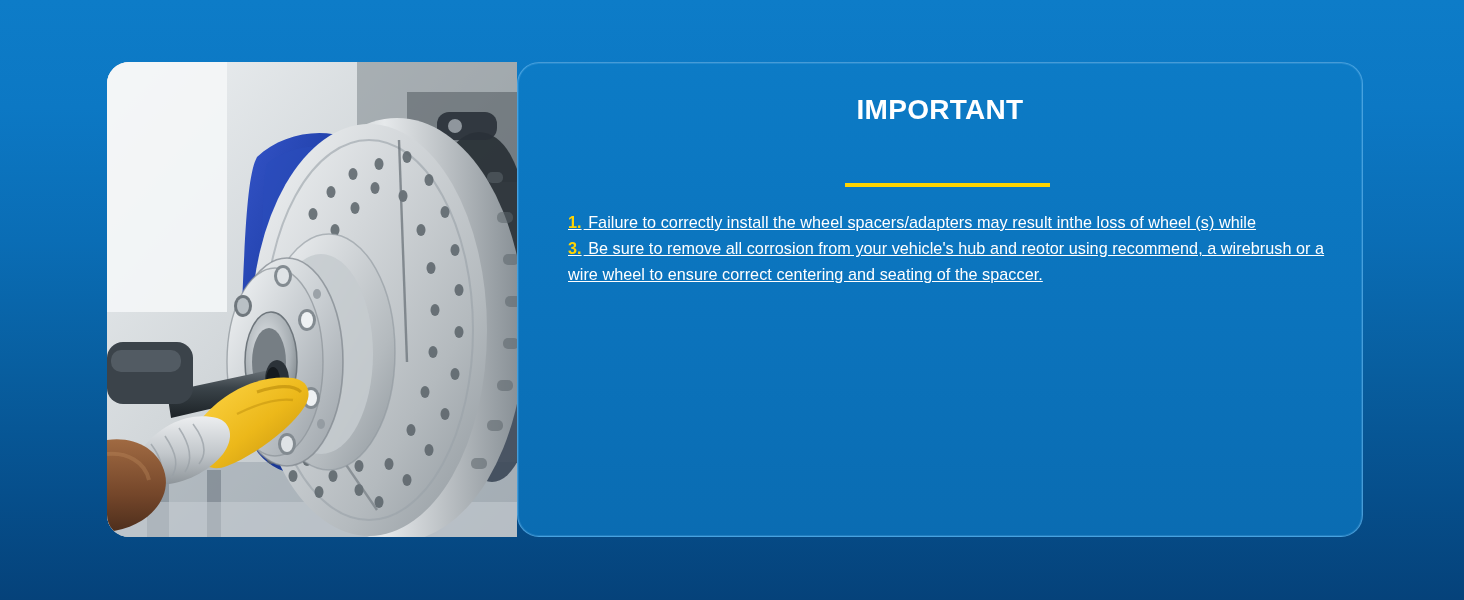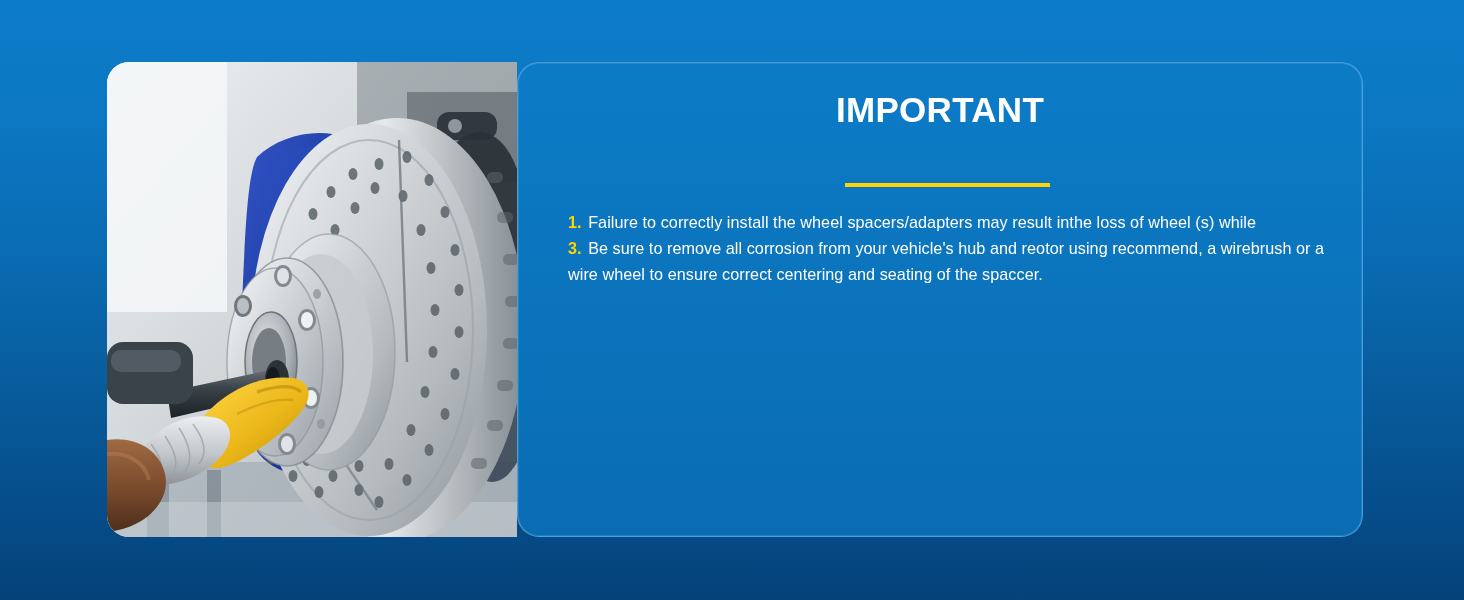--- a/index.html
+++ b/index.html
@@ -47,21 +47,21 @@
 
   
   #heading-block {
     position:absolute;
     left:517px; top:90px;
     width:846px;
     text-align:center;
   }
   .head-line {
     font-weight:bold;
-    font-size:35px;
+    font-size:28px;
     line-height:39px;
     letter-spacing:0.3px;
   }
   #head-important { color:#ffffff; }
   #head-notes { color:#ffd400; }
 
   #heading-rule {
     position:absolute;
     left:845px; top:183px;
     width:205px; height:4px;
@@ -71,21 +71,21 @@
   
   #notes-list {
     position:absolute;
     left:568px; top:209px;
     width:780px;
     color:#ffffff;
     font-size:16.2px;
     line-height:26.1px;
     letter-spacing:0.05px;
   }
-  .note-item { white-space:normal; }
+  .note-item { white-space:normal;text-decoration:underline; }
   .note-num {
     color:#ffd400;
     font-weight:bold;
     margin-right:2px;
   }
 </style>
 </head>
 <body>
 
 <div id="root">

